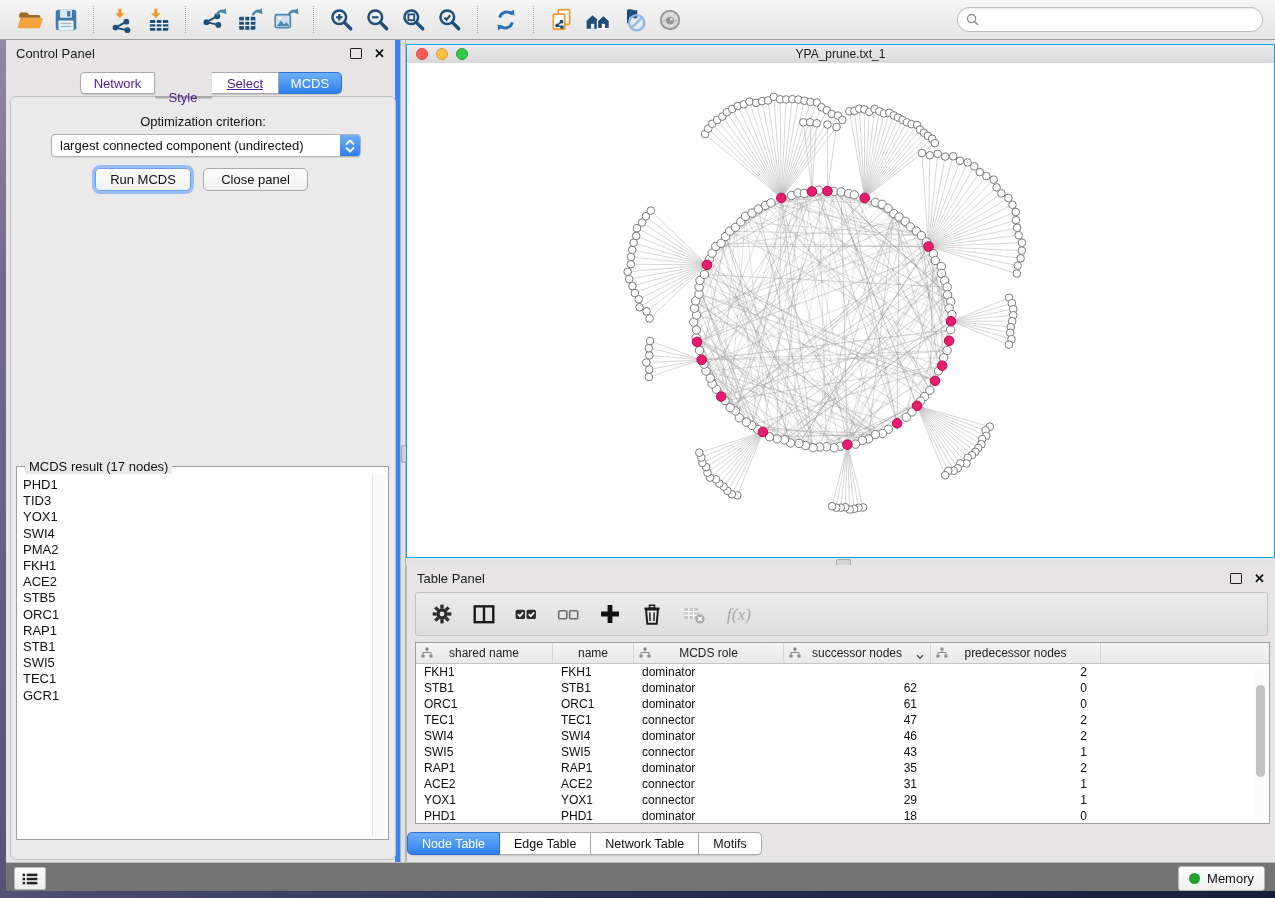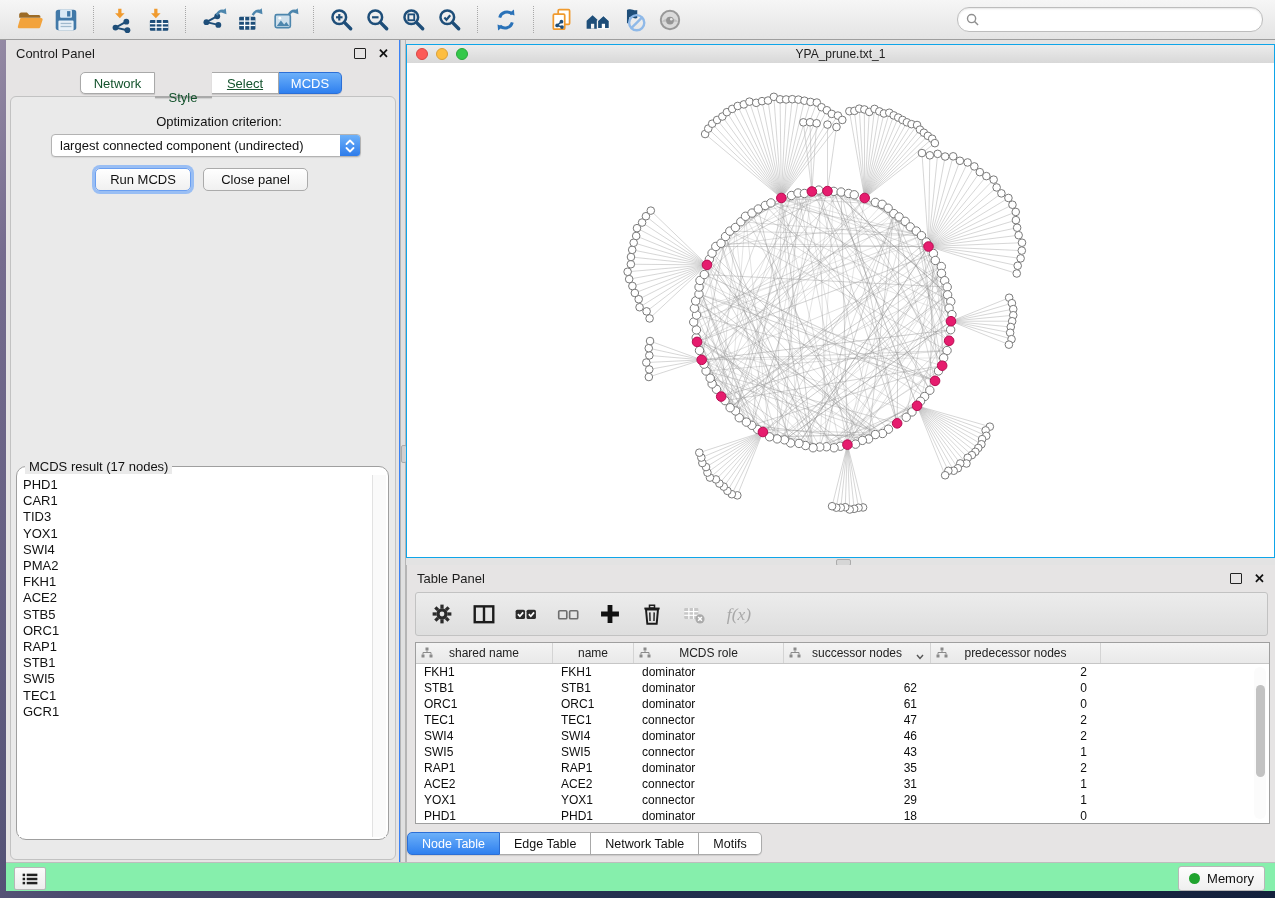--- a/index.html
+++ b/index.html
@@ -13,42 +13,42 @@
     background:linear-gradient(#f6f6f6,#e4e4e4);border-bottom:1px solid #9e9e9e;
     display:flex;align-items:center;padding:0 12px;}
   .tb-btn{width:36px;height:32px;display:flex;align-items:center;justify-content:center;flex:0 0 auto}
   .tb-btn svg{width:26px;height:26px}
   .tb-btn.disabled{opacity:.9}
   .tb-sep{width:1px;height:27px;border-left:1px dotted #a8a8a8;margin:0 9px;flex:0 0 auto}
   .search{margin-left:auto;width:288px;height:23px;border:1px solid #bdbdbd;border-radius:12px;
     background:#fff;display:flex;align-items:center;padding:0 8px;box-shadow:inset 0 1px 2px rgba(0,0,0,.10)}
   .search input{border:none;outline:none;flex:1;font:12px "Liberation Sans",sans-serif;background:transparent;margin-left:5px}
   
-  .cpanel{position:absolute;left:6px;top:40px;width:394px;height:822px;background:#e6e4e4;box-sizing:border-box;border-right:1px solid #3b82f6}
+  .cpanel{position:absolute;left:6px;top:40px;width:394px;height:822px;background:#e6e4e4;box-sizing:border-box;border-right:5px solid #3b82f6}
   .panel-head{height:26px;display:flex;align-items:center;padding:0 10px;font-size:13px;color:#1c1c1c}
   .panel-head .spacer{flex:1}
   .float-ico{width:10px;height:9px;border:1.5px solid #222;border-radius:1px;margin-right:12px;cursor:pointer}
   .close-ico{font-size:13px;font-weight:bold;color:#111;cursor:pointer;line-height:1}
   .cp-box{position:absolute;left:4px;top:56px;width:384px;height:762px;background:#eaeaea;border:1px solid #c2c2c2;border-radius:6px}
   .seg-tabs{position:absolute;left:74px;top:32px;display:flex;height:22px;z-index:3}
   .seg{background:#fff;border:1px solid #a9a9a9;border-left:none;display:flex;align-items:center;justify-content:center;
-       font-size:13px;color:#14532d;cursor:pointer;box-shadow:0 1px 1px rgba(0,0,0,.12)}
+       font-size:13px;color:#4c1d95;cursor:pointer;box-shadow:0 1px 1px rgba(0,0,0,.12)}
   .seg:first-child{border-left:1px solid #a9a9a9;border-radius:5px 0 0 5px}
   .seg:last-child{border-radius:0 5px 5px 0}
   .seg.sel{background:linear-gradient(#6cb0f9,#2f80ef);color:#fff;border-color:#2c6fd6}
-  .opt-label{position:absolute;left:16px;top:74px;width:394px;text-align:center;font-size:13px;color:#111}
+  .opt-label{position:absolute;left:0;top:74px;width:394px;text-align:center;font-size:13px;color:#111}
   .mac-select{position:absolute;left:45px;top:94px;width:310px;height:23px;background:#fff;border:1px solid #b3b3b3;
      border-radius:4px;display:flex;align-items:center;box-sizing:border-box;cursor:pointer;box-shadow:0 1px 1px rgba(0,0,0,.08)}
   .mac-select .val{flex:1;font-size:13px;padding-left:8px;color:#111;white-space:nowrap;overflow:hidden}
   .mac-select .cap{width:20px;align-self:stretch;background:linear-gradient(#6db1fa,#2e7cea);border-radius:0 3px 3px 0;
      display:flex;align-items:center;justify-content:center}
   .mac-btn{position:absolute;height:23px;background:linear-gradient(#ffffff,#f0f0f0);border:1px solid #ababab;border-radius:5px;
      font-size:13px;color:#111;display:flex;align-items:center;justify-content:center;cursor:pointer;box-sizing:border-box}
   .mac-btn.focus{box-shadow:0 0 0 3px rgba(98,160,250,.6);border-color:#6b9ff0}
-  .groupbox{position:absolute;left:10px;top:426px;width:371px;height:372px;border:1px solid #9f9f9f;border-radius:10px;background:#fff}
+  .groupbox{position:absolute;left:10px;top:426px;width:371px;height:372px;border:1px solid #9f9f9f;border-radius:0;background:#fff}
   .groupbox .legend{position:absolute;top:-8px;left:8px;background:#eaeaea;padding:0 4px;font-size:13px;color:#111}
   .mcds-list{position:absolute;left:2px;top:8px;right:15px;bottom:2px;background:#fff;overflow:hidden;
      font-size:13px;color:#111;padding:2px 4px;cursor:default}
   .mcds-list div{line-height:16.2px}
   .list-track{position:absolute;top:8px;right:2px;bottom:2px;width:13px;background:#fafafa;border-left:1px solid #e2e2e2}
   
   .vsplit{position:absolute;left:400px;top:40px;width:6px;height:822px;background:#e0e0e0;border-left:1px solid #b5b5b5;border-right:1px solid #b5b5b5;box-sizing:border-box;cursor:col-resize}
   .vsplit .grip{position:absolute;left:0px;top:405px;width:4px;height:16px;background:#cfcfcf;border:1px solid #aaa;border-radius:2px}
   .hgrip{position:absolute;left:836px;top:559px;width:13px;height:5px;background:#d6d6d6;border:1px solid #ababab;border-radius:2px;cursor:row-resize}
   
@@ -79,21 +79,21 @@
   .td.num{text-align:right;padding-right:14px}
   .tscroll{position:absolute;right:3px;top:24px;width:12px;height:152px;background:#fbfbfb;border-radius:6px}
   .tscroll .thumb{position:absolute;left:1.5px;top:18px;width:9px;height:92px;background:#c2c2c2;border-radius:5px}
   .bottom-tabs{position:absolute;left:0;top:267px;width:869px;display:flex;}
   .btab{height:21px;background:#fff;border:1px solid #ababab;border-left:none;display:flex;align-items:center;justify-content:center;
      font-size:12.5px;color:#111;padding:0 14px;cursor:pointer;box-shadow:0 1px 1px rgba(0,0,0,.10)}
   .btab:first-child{border-left:1px solid #ababab;border-radius:5px 0 0 5px}
   .btab:last-child{border-radius:0 5px 5px 0}
   .btab.sel{background:linear-gradient(#6cb0f9,#2f80ef);color:#fff;border-color:#2c6fd6}
   
-  .statusbar{position:absolute;left:6px;top:862px;width:1269px;height:29px;background:#86efac;border-top:1px solid #bdbdbd;box-sizing:border-box}
+  .statusbar{position:absolute;left:6px;top:862px;width:1269px;height:29px;background:#737373;border-top:1px solid #bdbdbd;box-sizing:border-box}
   .sb-left{position:absolute;left:8px;top:4px;width:30px;height:21px;background:linear-gradient(#fbfbfb,#ededed);
      border:1px solid #b7b7b7;border-radius:2px;display:flex;align-items:center;justify-content:center;cursor:pointer}
   .sb-mem{position:absolute;right:10px;top:3px;height:23px;background:linear-gradient(#fdfdfd,#efefef);border:1px solid #b7b7b7;border-radius:3px;
      display:flex;align-items:center;padding:0 10px;font-size:13px;color:#111;cursor:pointer}
   .memdot{width:11px;height:11px;border-radius:50%;background:#1fa32e;margin-right:7px}
 </style>
 </head>
 <body>
 
 <div class="toolbar">
@@ -291,21 +291,20 @@
   <div class="mac-btn focus" style="left:89px;top:128px;width:96px">
     <span>Run MCDS</span>
   </div>
   <div class="mac-btn" style="left:197px;top:128px;width:105px">
     <span>Close panel</span>
   </div>
   <div class="groupbox">
     <span class="legend">MCDS result (17 nodes)</span>
     <div class="mcds-list" id="mcds-list">
         <div>PHD1</div>
-        <div>CAR1</div>
         <div>TID3</div>
         <div>YOX1</div>
         <div>SWI4</div>
         <div>PMA2</div>
         <div>FKH1</div>
         <div>ACE2</div>
         <div>STB5</div>
         <div>ORC1</div>
         <div>RAP1</div>
         <div>STB1</div>

